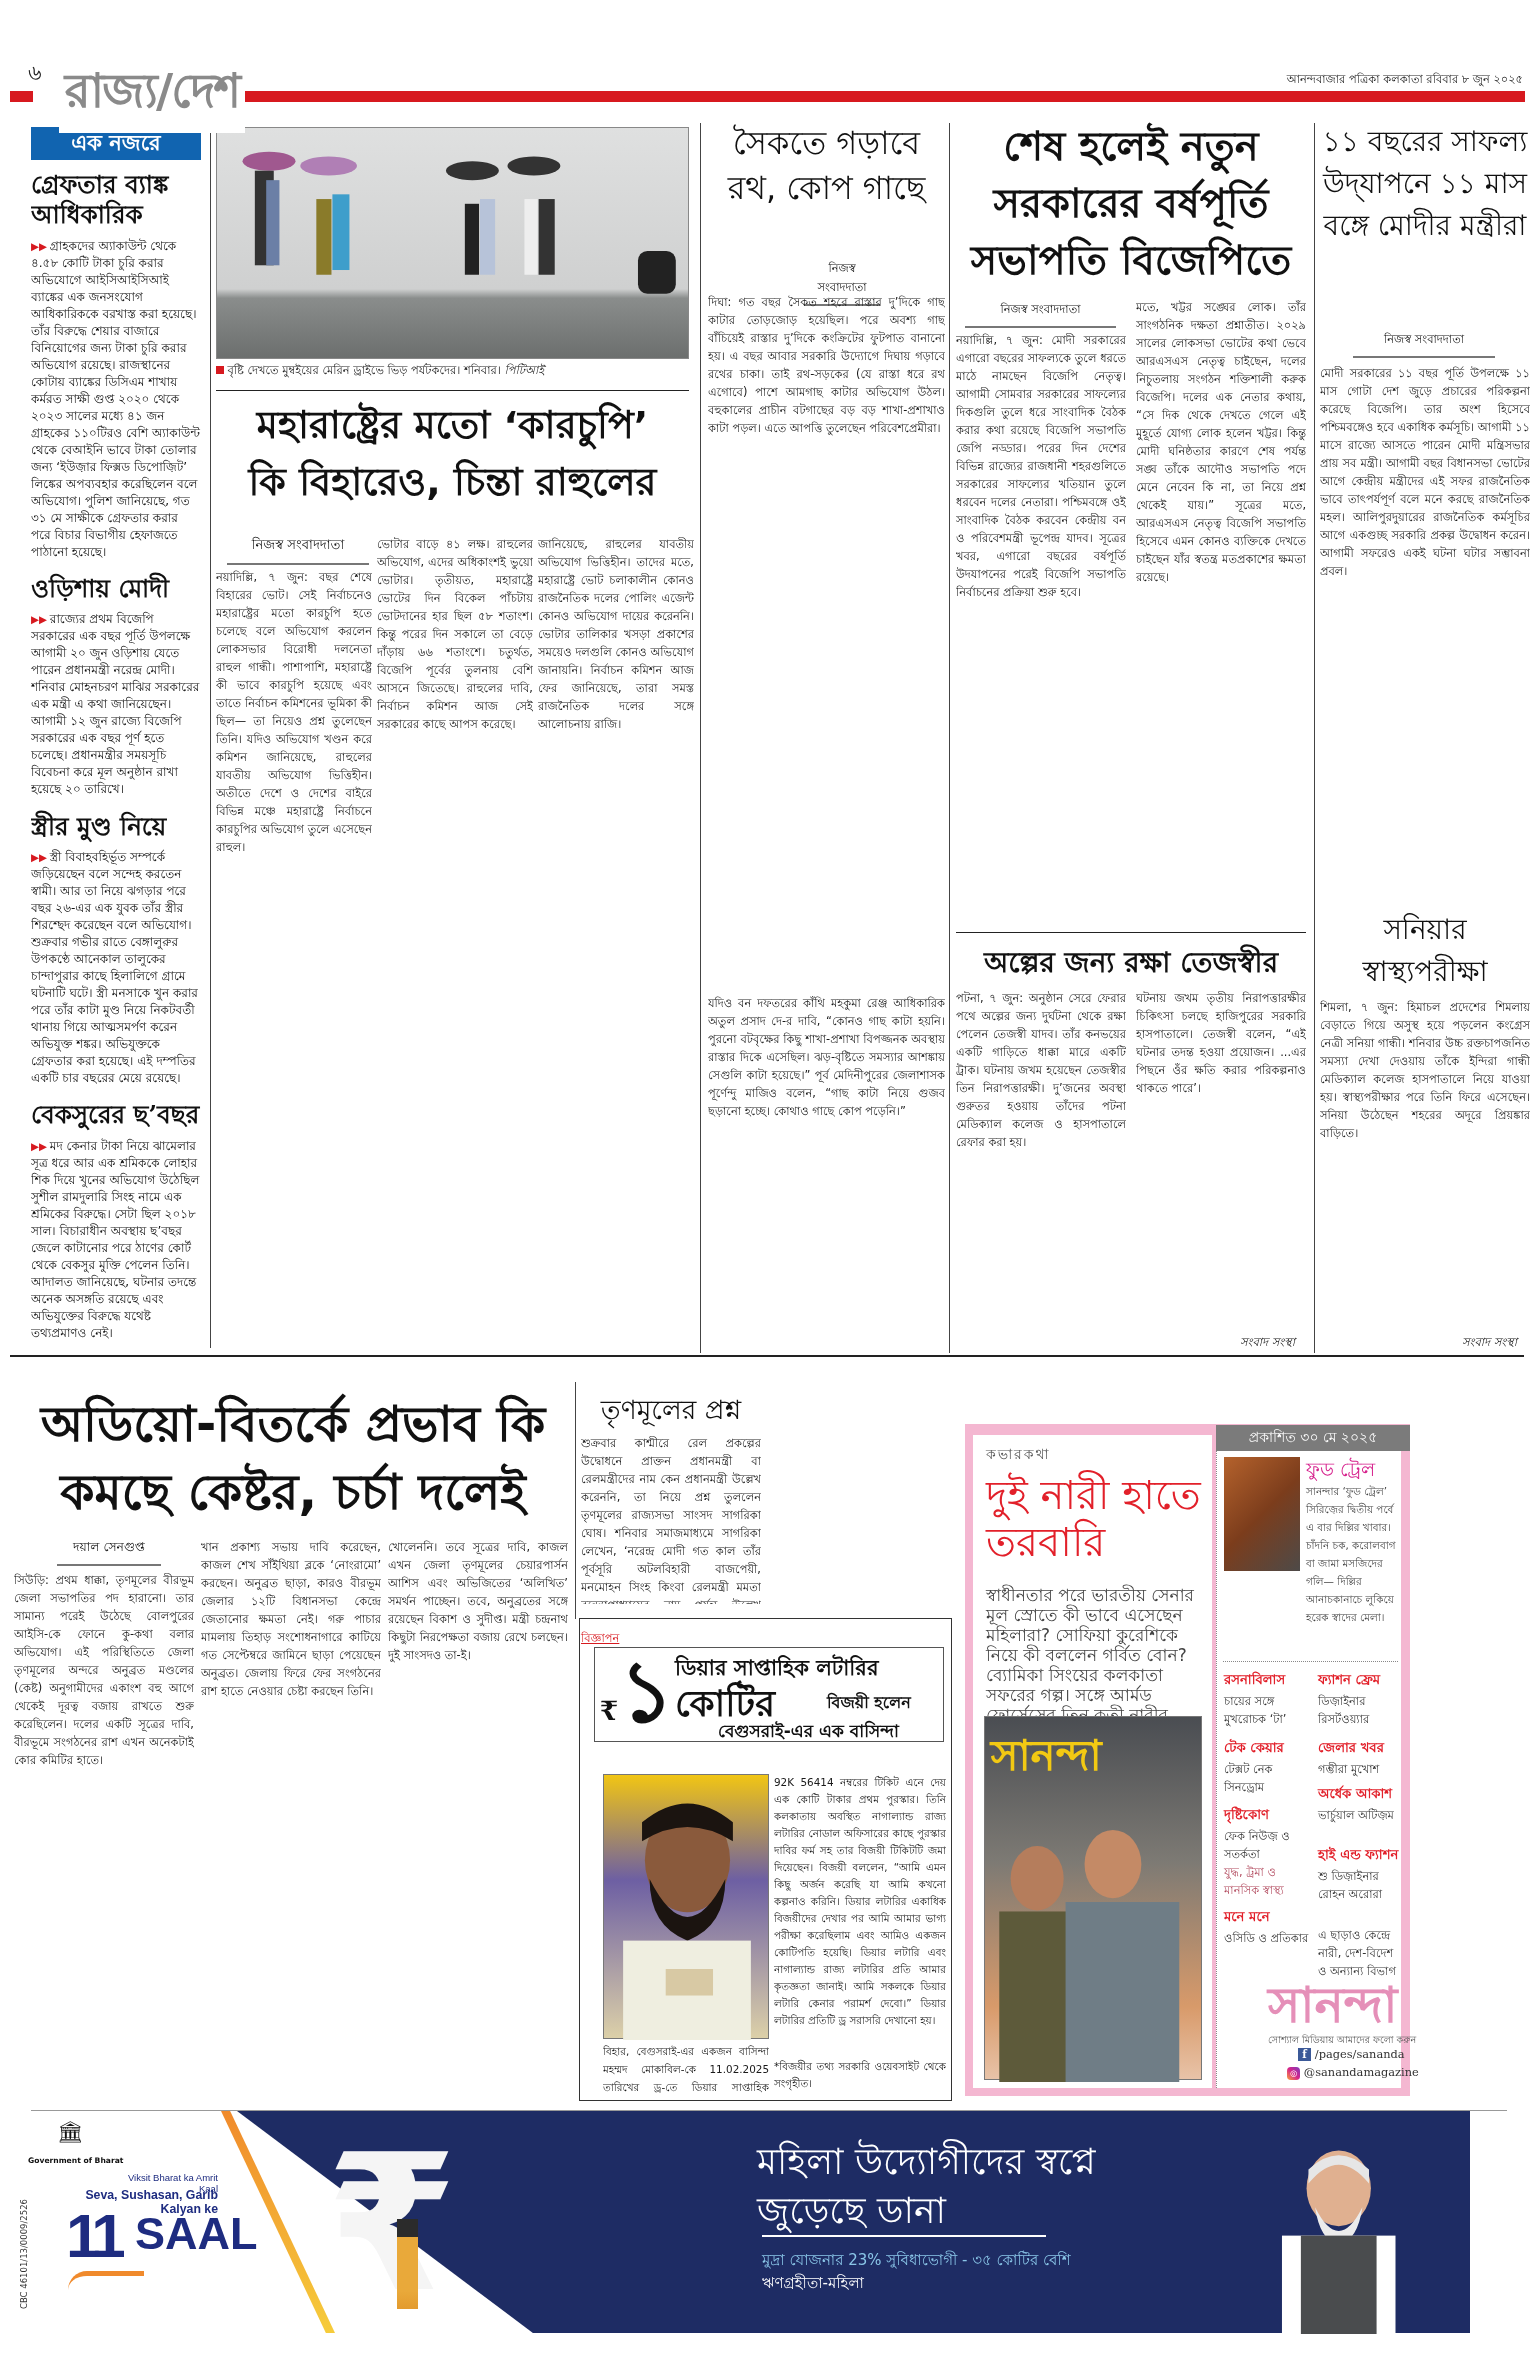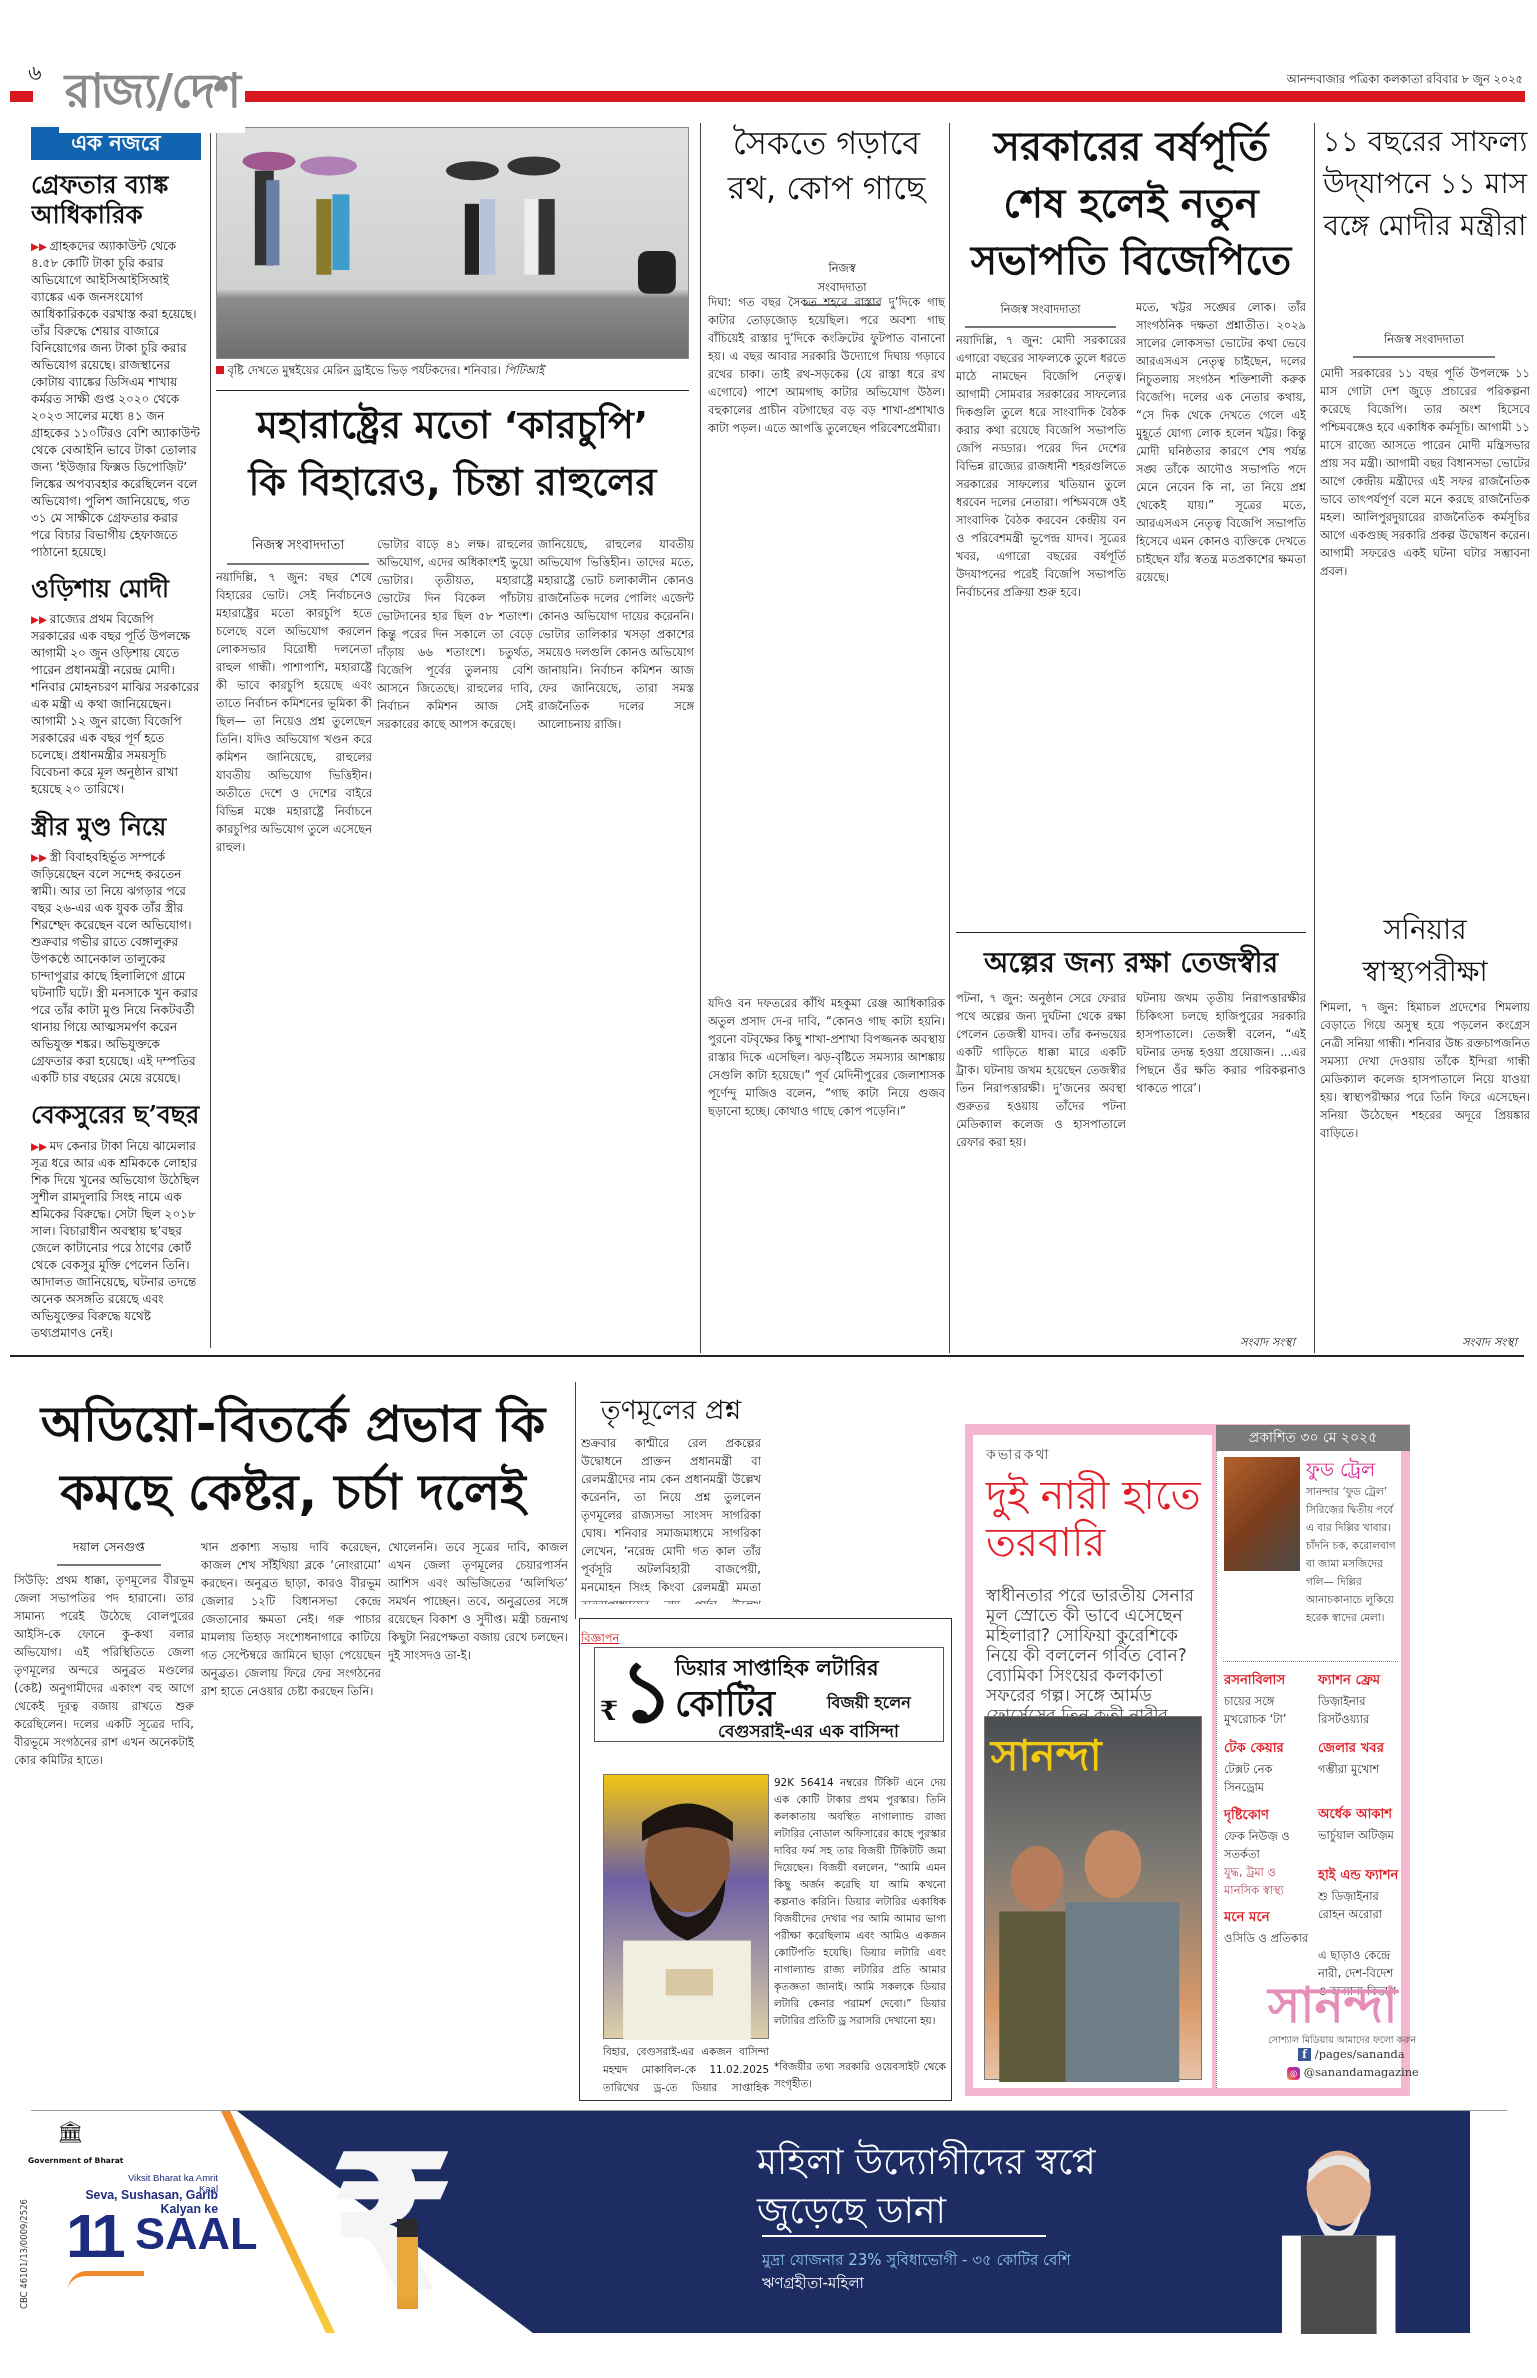--- a/index.html
+++ b/index.html
@@ -91,22 +91,22 @@
 <div class="abs vrule" style="left:700px;top:123px;height:1230px"></div>
 
 <div class="abs headline" style="left:708px;top:121px;width:237px;font-size:32px;line-height:45px;font-weight:normal">সৈকতে গড়াবে রথ, কোপ গাছে</div>
 <div class="abs byline" style="left:804px;top:260px;width:76px;font-size:11.4px">নিজস্ব সংবাদদাতা</div>
 <div class="abs col" style="left:708px;top:293px;width:237px;height:700px">দিঘা: গত বছর সৈকত শহরে রাস্তার দু’দিকে গাছ কাটার তোড়জোড় হয়েছিল। পরে অবশ্য গাছ বাঁচিয়েই রাস্তার দু’দিকে কংক্রিটের ফুটপাত বানানো হয়। এ বছর আবার সরকারি উদ্যোগে দিঘায় গড়াবে রথের চাকা। তাই রথ-সড়কের (যে রাস্তা ধরে রথ এগোবে) পাশে আমগাছ কাটার অভিযোগ উঠল। বহুকালের প্রাচীন বটগাছের বড় বড় শাখা-প্রশাখাও কাটা পড়ল। এতে আপত্তি তুলেছেন পরিবেশপ্রেমীরা।</div>
 <div class="abs col" style="left:708px;top:994px;width:237px;height:360px">যদিও বন দফতরের কাঁথি মহকুমা রেঞ্জ আধিকারিক অতুল প্রসাদ দে-র দাবি, “কোনও গাছ কাটা হয়নি। পুরনো বটবৃক্ষের কিছু শাখা-প্রশাখা বিপজ্জনক অবস্থায় রাস্তার দিকে এসেছিল। ঝড়-বৃষ্টিতে সমস্যার আশঙ্কায় সেগুলি কাটা হয়েছে।” পূর্ব মেদিনীপুরের জেলাশাসক পূর্ণেন্দু মাজিও বলেন, “গাছ কাটা নিয়ে গুজব ছড়ানো হচ্ছে। কোথাও গাছে কোপ পড়েনি।”</div>
 
 <div class="abs vrule" style="left:949px;top:123px;height:1230px"></div>
 
 <div class="abs headline" style="left:956px;top:118px;width:350px;font-size:40px;line-height:57px">
+  <div>শেষ হলেই নতুন</div>
   <div>সরকারের বর্ষপূর্তি</div>
-  <div>শেষ হলেই নতুন</div>
   <div>সভাপতি বিজেপিতে</div>
 </div>
 <div class="abs byline" style="left:965px;top:301px;width:151px;font-size:11.4px">নিজস্ব সংবাদদাতা</div>
 <div class="abs col" style="left:956px;top:331px;width:170px;height:587px">নয়াদিল্লি, ৭ জুন: মোদী সরকারের এগারো বছরের সাফল্যকে তুলে ধরতে মাঠে নামছেন বিজেপি নেতৃত্ব। আগামী সোমবার সরকারের সাফল্যের দিকগুলি তুলে ধরে সাংবাদিক বৈঠক করার কথা রয়েছে বিজেপি সভাপতি জেপি নড্ডার। পরের দিন দেশের বিভিন্ন রাজ্যের রাজধানী শহরগুলিতে সরকারের সাফল্যের খতিয়ান তুলে ধরবেন দলের নেতারা। পশ্চিমবঙ্গে ওই সাংবাদিক বৈঠক করবেন কেন্দ্রীয় বন ও পরিবেশমন্ত্রী ভূপেন্দ্র যাদব। সূত্রের খবর, এগারো বছরের বর্ষপূর্তি উদযাপনের পরেই বিজেপি সভাপতি নির্বাচনের প্রক্রিয়া শুরু হবে।</div>
 <div class="abs col" style="left:1136px;top:298px;width:170px;height:620px">মতে, খট্টর সঙ্ঘের লোক। তাঁর সাংগঠনিক দক্ষতা প্রশ্নাতীত। ২০২৯ সালের লোকসভা ভোটের কথা ভেবে আরএসএস নেতৃত্ব চাইছেন, দলের নিচুতলায় সংগঠন শক্তিশালী করুক বিজেপি। দলের এক নেতার কথায়, “সে দিক থেকে দেখতে গেলে এই মুহূর্তে যোগ্য লোক হলেন খট্টর। কিন্তু মোদী ঘনিষ্ঠতার কারণে শেষ পর্যন্ত সঙ্ঘ তাঁকে আদৌও সভাপতি পদে মেনে নেবেন কি না, তা নিয়ে প্রশ্ন থেকেই যায়।” সূত্রের মতে, আরএসএস নেতৃত্ব বিজেপি সভাপতি হিসেবে এমন কোনও ব্যক্তিকে দেখতে চাইছেন যাঁর স্বতন্ত্র মতপ্রকাশের ক্ষমতা রয়েছে।</div>
 
 <div class="abs vrule" style="left:1314px;top:123px;height:1230px"></div>
 
 <div class="abs headline" style="left:1320px;top:121px;width:210px;font-size:28px;line-height:42px;font-weight:normal">১১ বছরের সাফল্য উদ্‌যাপনে ১১ মাস বঙ্গে মোদীর মন্ত্রীরা</div>
 <div class="abs byline" style="left:1353px;top:331px;width:142px;font-size:11.4px">নিজস্ব সংবাদদাতা</div>
@@ -193,21 +193,21 @@
   <div style="font-size:11.4px;line-height:18px;color:#333">ফেক নিউজ় ও সতর্কতা</div>
   <div style="font-size:11.4px;line-height:18px;color:#b24a5e">যুদ্ধ, ট্রমা ও মানসিক স্বাস্থ্য</div>
   <div class="redh" style="font-size:13.2px;margin-top:7.6px">মনে মনে</div>
   <div style="font-size:11.4px;line-height:18px;color:#333">ওসিডি ও প্রতিকার</div>
 </div>
 <div class="abs" style="left:1318px;top:1670px;width:85px;font-family:'DejaVu Sans',sans-serif">
   <div class="redh" style="font-size:13.2px">ফ্যাশন ফ্রেম</div>
   <div style="font-size:11.4px;line-height:18px;color:#333">ডিজ়াইনার রিসর্টওয়্যার</div>
   <div class="redh" style="font-size:13.2px;margin-top:9.5px">জেলার খবর</div>
   <div style="font-size:11.4px;line-height:18px;color:#333">গম্ভীরা মুখোশ</div>
-  <div class="redh" style="font-size:13.2px;margin-top:26px">অর্ধেক আকাশ</div>
+  <div class="redh" style="font-size:13.2px;margin-top:6px">অর্ধেক আকাশ</div>
   <div style="font-size:11.4px;line-height:18px;color:#333">ভার্চুয়াল অটিজ়ম</div>
   <div class="redh" style="font-size:13.2px;margin-top:21px">হাই এন্ড ফ্যাশন</div>
   <div style="font-size:11.4px;line-height:18px;color:#333">শু ডিজ়াইনার রোহন অরোরা</div>
   <div style="font-size:11.4px;line-height:18px;color:#333;margin-top:23px">এ ছাড়াও কেন্দ্রে নারী, দেশ-বিদেশ ও অন্যান্য বিভাগ</div>
 </div>
 
 <div class="abs" style="left:1268px;top:1968px;font-size:49px;font-weight:bold;color:#e58fb8;font-family:'DejaVu Sans',sans-serif">সানন্দা</div>
 <div class="abs" style="left:1268px;top:2033px;font-size:9.5px;color:#555;font-family:'DejaVu Sans',sans-serif">সোশ্যাল মিডিয়ায় আমাদের ফলো করুন</div>
 <div class="abs" style="left:1298px;top:2047px;font-size:11.4px;color:#333;font-family:'DejaVu Serif',serif">
   <span style="display:inline-block;width:13.2px;height:13.2px;background:#3b5998;color:#fff;font-size:10.4px;text-align:center;line-height:13.2px;font-weight:bold">f</span>

